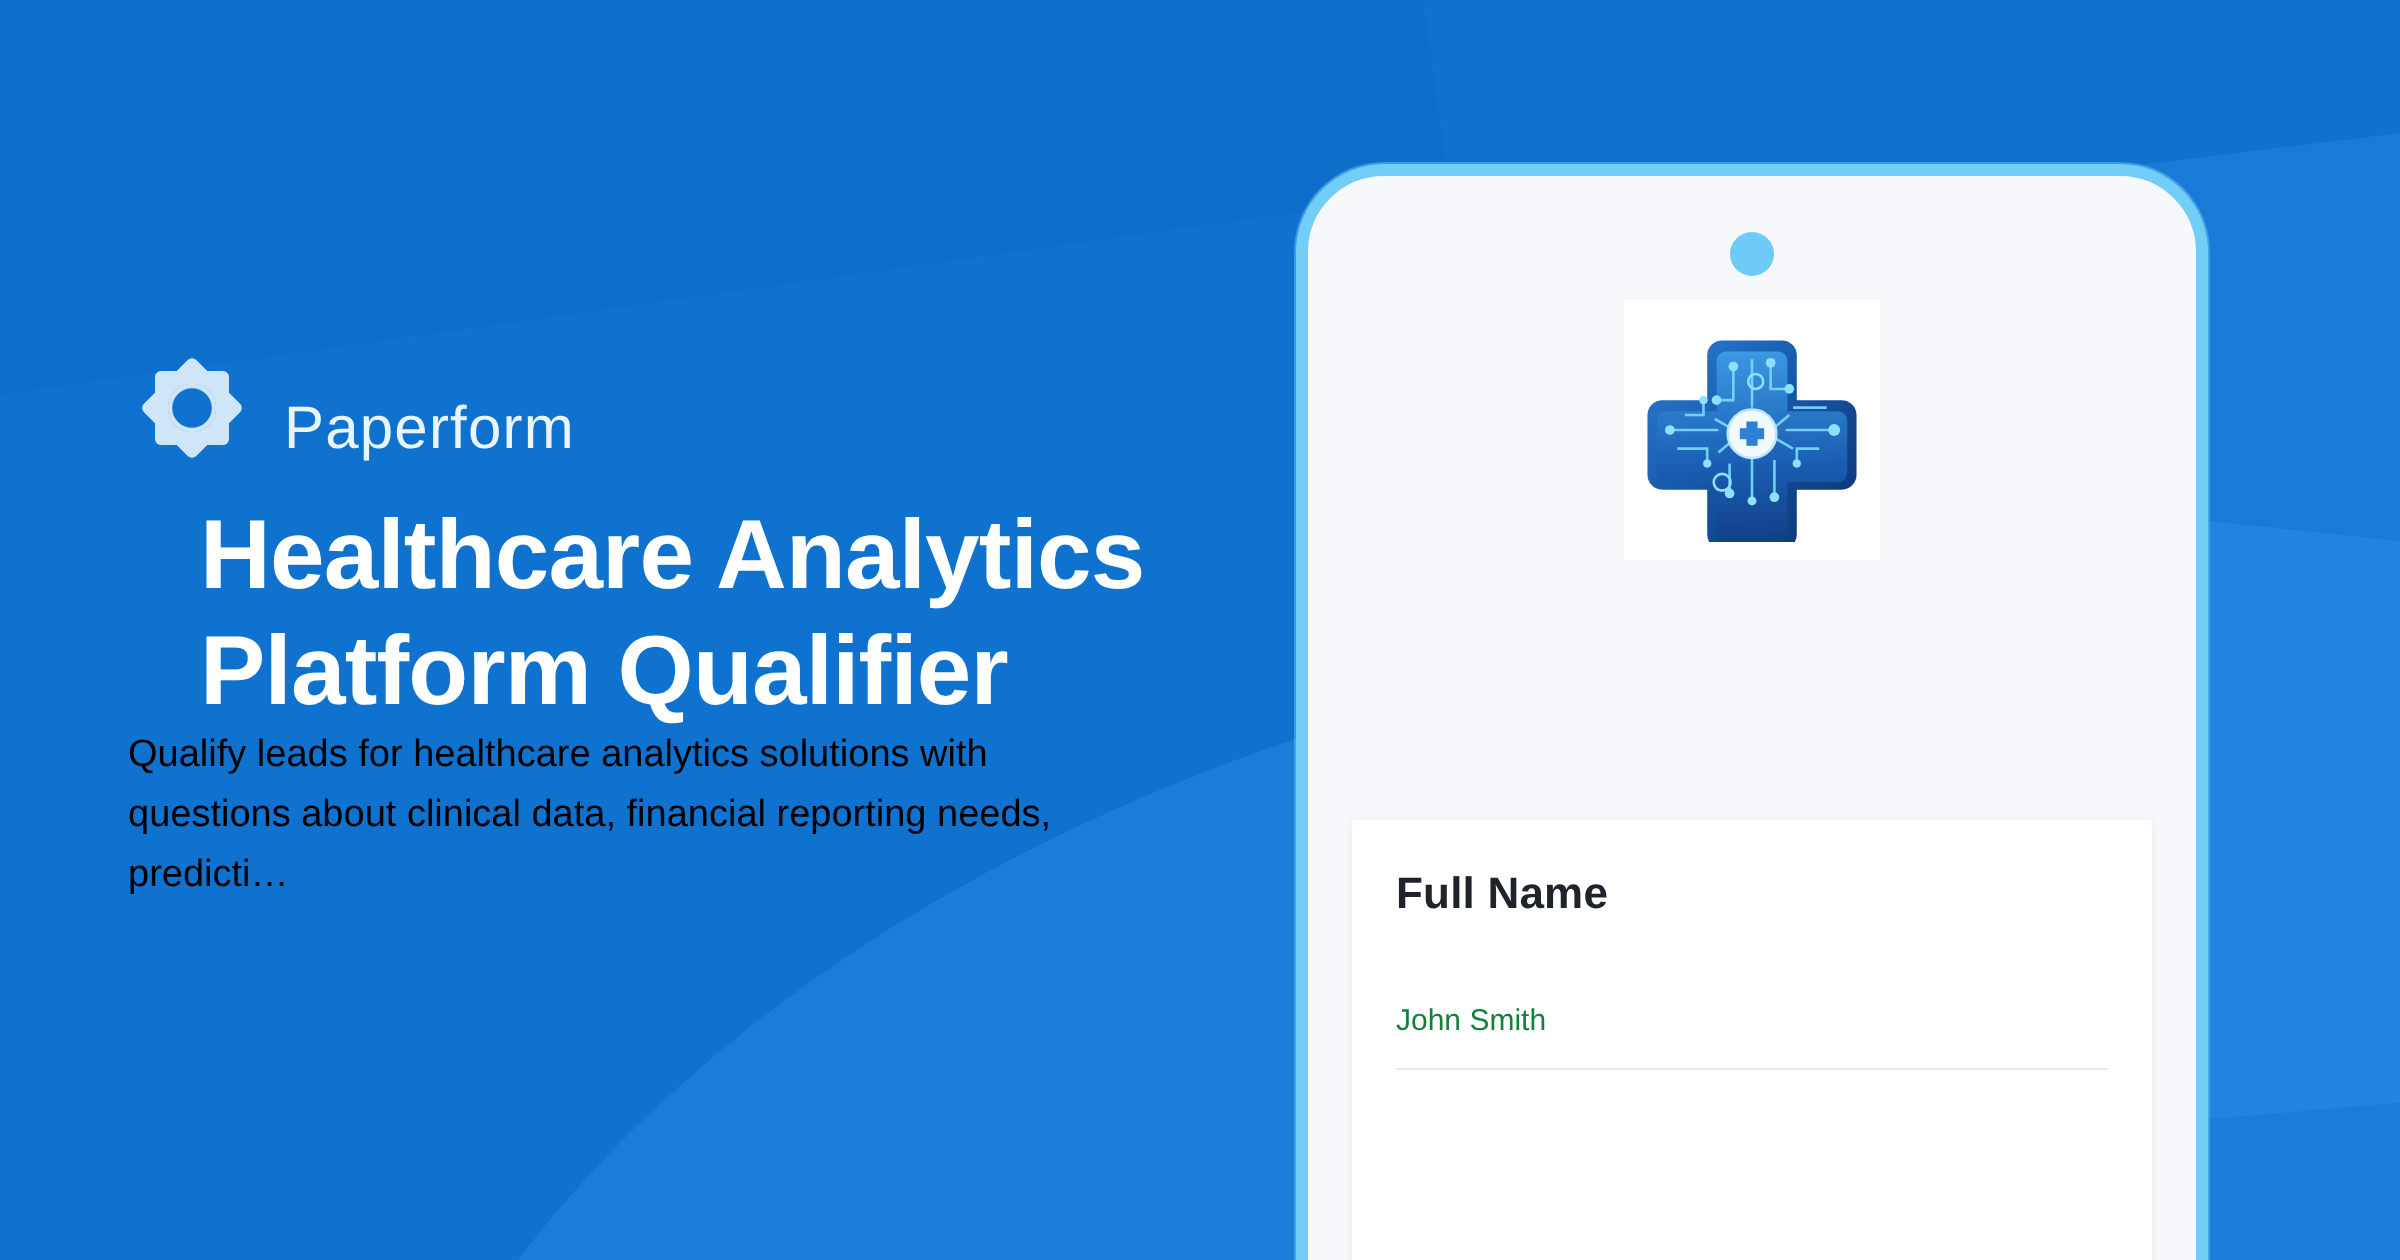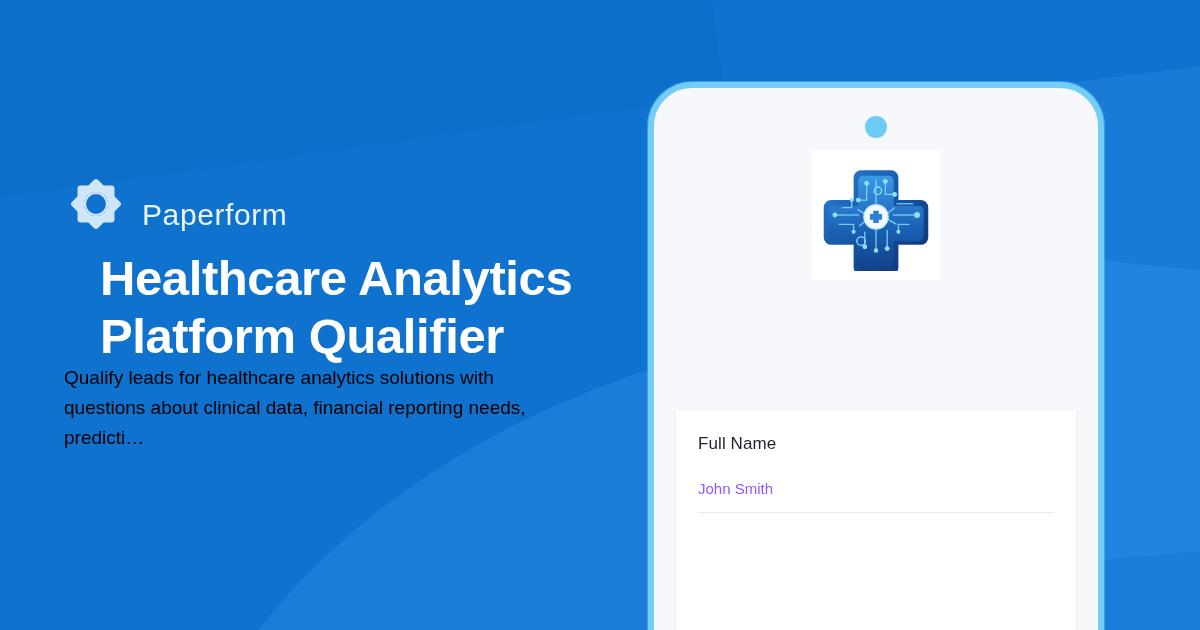--- a/index.html
+++ b/index.html
@@ -186,29 +186,29 @@
     top: 322px;
     bottom: 0;
     background: #FFFFFF;
     box-shadow: 0 1px 4px rgba(20,40,70,.07);
   }
 
   .field {
     padding: 24px 22px 0 22px;
   }
   .field-label {
-    font-size: 17px;
+    font-size: 22px;
     color: #1F232B;
-    font-weight: 400;
+    font-weight: 700;
     letter-spacing: .1px;
   }
   .field-input {
-    margin-top: 26px;
+    margin-top: 42px;
     font-size: 15px;
-    color: #8b5cf6;
+    color: #15803d;
     padding-bottom: 15px;
     border-bottom: 1px solid #E6E9ED;
     font-weight: 400;
   }
 </style>
 </head>
 <body>
 
 <div id="stage">
 

